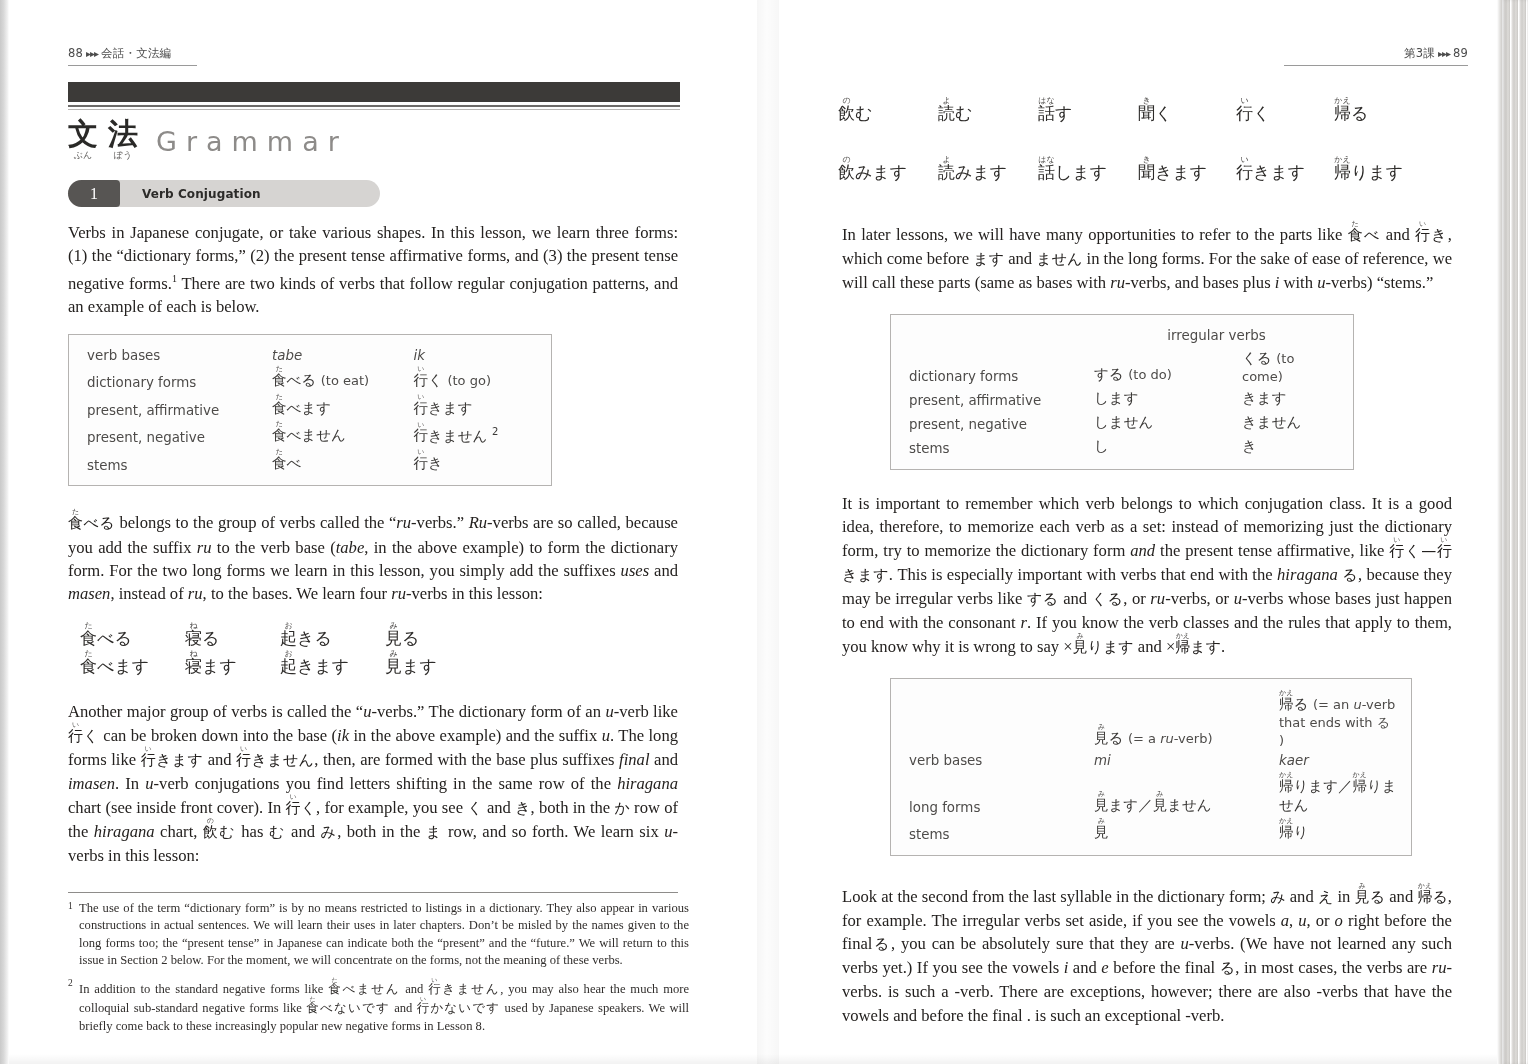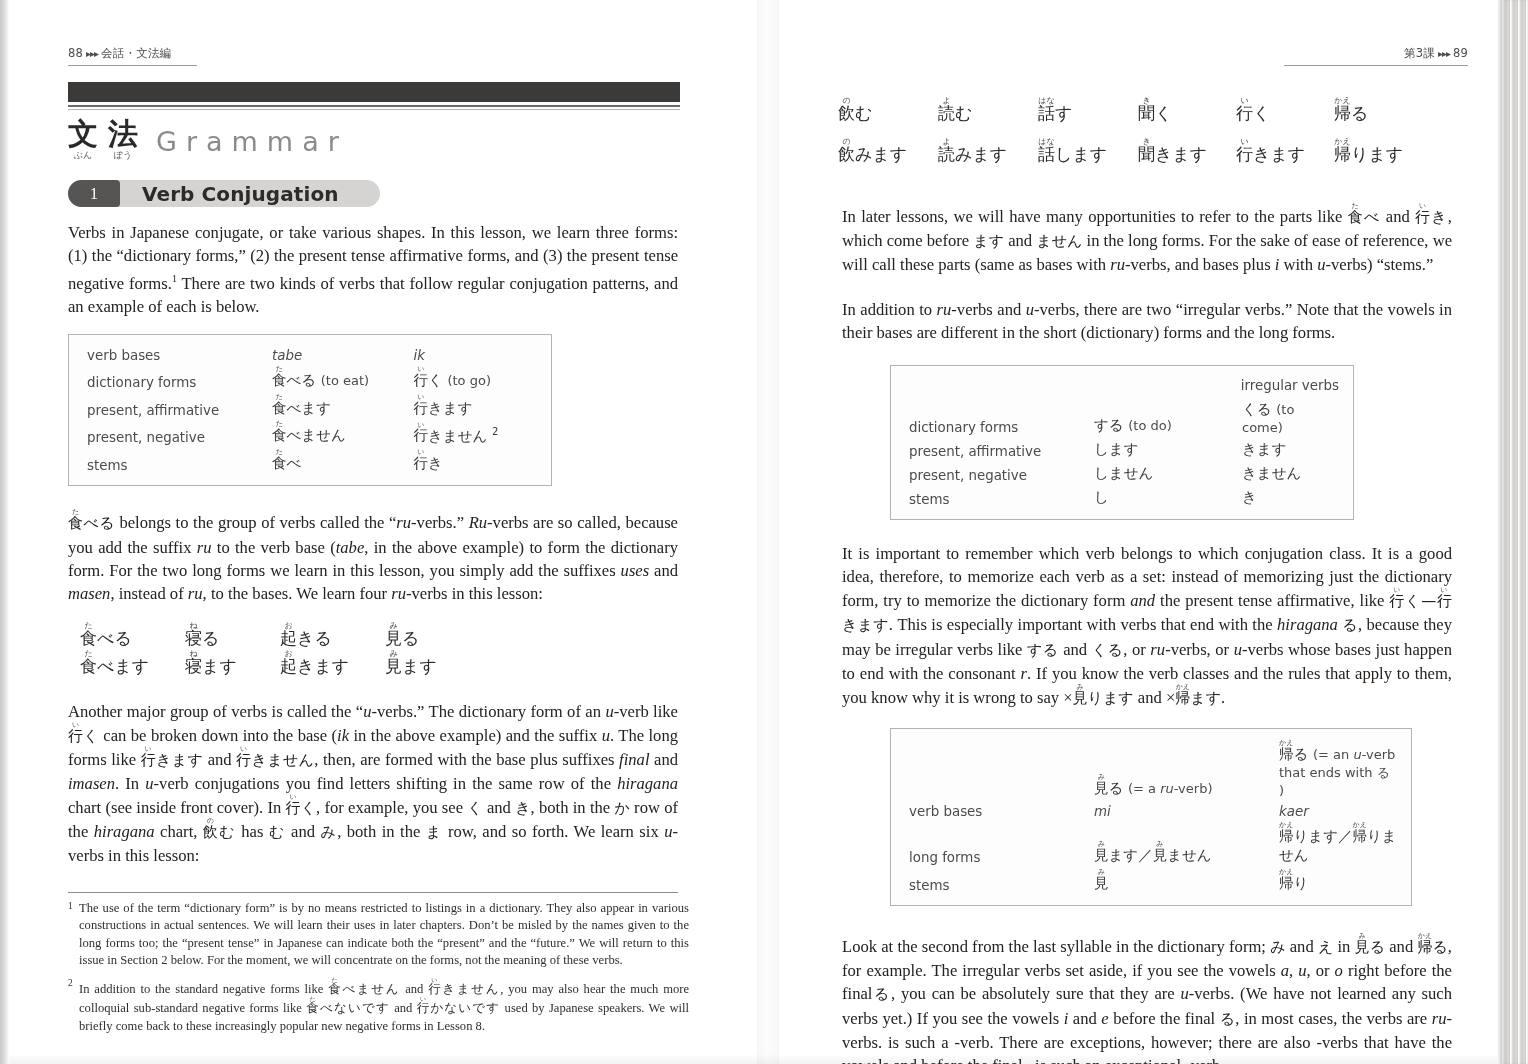--- a/index.html
+++ b/index.html
@@ -125,21 +125,21 @@
     background: #575553;
     border-radius: 14px 4px 4px 14px;
     color: #ffffff;
     font-family: "Liberation Serif", serif;
     font-size: 16px;
     display: flex; align-items: center; justify-content: center;
   }
   .section-label {
     font-family: "DejaVu Sans", sans-serif;
     font-weight: 700;
-    font-size: 20px;
+    font-size: 12px;
     color: #2c2b29;
     margin-left: 22px;
     letter-spacing: .1px;
   }
 
   
   .body-text {
     margin: 14px 0 0 14px;
     width: 610px;
     font-size: 16.6px;
@@ -186,21 +186,21 @@
     font-family: "DejaVu Sans", sans-serif;
     font-size: 17px;
     color: #2d2b29;
     row-gap: 0;
   }
   .verb-grid.four { grid-template-columns: 105px 95px 105px 100px; }
   .verb-grid.six  {
     margin-left: 10px;
     grid-template-columns: 100px 100px 100px 98px 98px 100px;
     font-size: 17px;
-    row-gap: 13px;
+    row-gap: 31px;
   }
   .verb-grid .cell { line-height: 1.25; white-space: nowrap; }
   .verb-grid rt { font-size: 8px; }
 
   
   .fn-rule {
     margin: 24px 0 0 14px;
     width: 610px; height: 1px; background: #8e8c8a;
   }
   .footnote {
@@ -364,31 +364,27 @@
         <span class="cell"><ruby>行<rt>い</rt></ruby>きます</span>
         <span class="cell"><ruby>帰<rt>かえ</rt></ruby>ります</span>
       </div>
 
       <div class="body-text" style="margin-top:36px;">
         In later lessons, we will have many opportunities to refer to the parts like <span class="jp"><ruby>食<rt>た</rt></ruby>べ</span> and <span class="jp"><ruby>行<rt>い</rt></ruby>き</span>,
         which come before <span class="jp">ます</span> and <span class="jp">ません</span> in the long forms. For the sake of ease of reference, we
         will call these parts (same as bases with <i>ru</i>-verbs, and bases plus <i>i</i> with <i>u</i>-verbs) “stems.”
       </div>
 
-      <div class="body-text gap">
-        In addition to <i>ru</i>-verbs and <i>u</i>-verbs, there are two “irregular verbs.” Note that the vowels in
-        their bases are different in the short (dictionary) forms and the long forms.
-      </div>
 
       <div class="box" style="margin-top:20px; margin-left:62px; width:430px;">
         <table>
           <tbody>
               <tr>
             <td class="lbl"></td>
-            <td class="hdr-plain" colspan="2" style="text-align:right; padding-bottom:4px;">irregular verbs</td>
+            <td class="hdr-plain" colspan="2" style="text-align:center; padding-bottom:4px;">irregular verbs</td>
           </tr>
           <tr>
             <td class="lbl">dictionary forms</td>
             <td class="jpcell" style="width:148px;">する <span class="eng">(to do)</span></td>
             <td class="jpcell">くる <span class="eng">(to come)</span></td>
           </tr>
           <tr>
             <td class="lbl">present, affirmative</td>
             <td class="jpcell">します</td>
             <td class="jpcell">きます</td>

